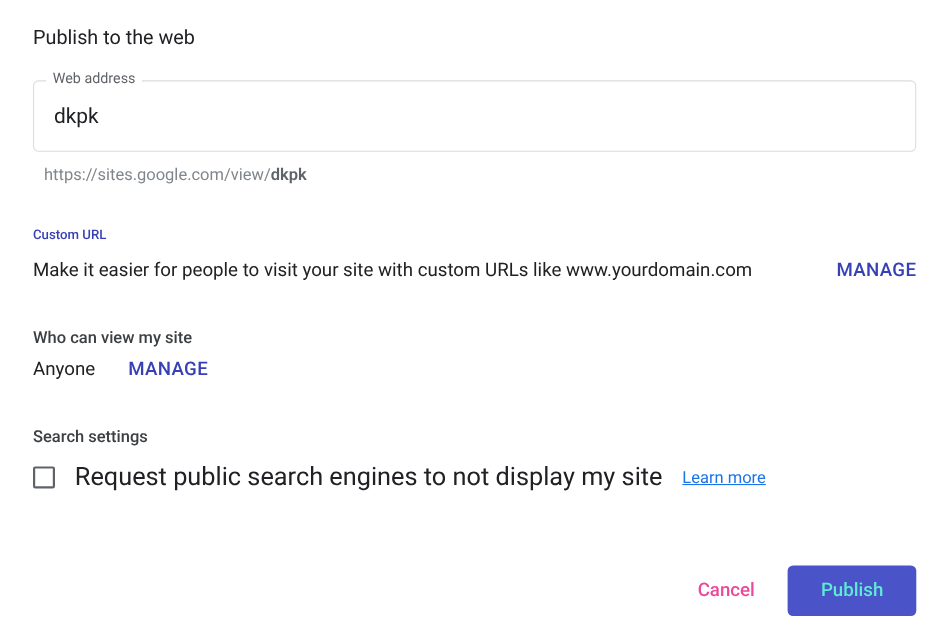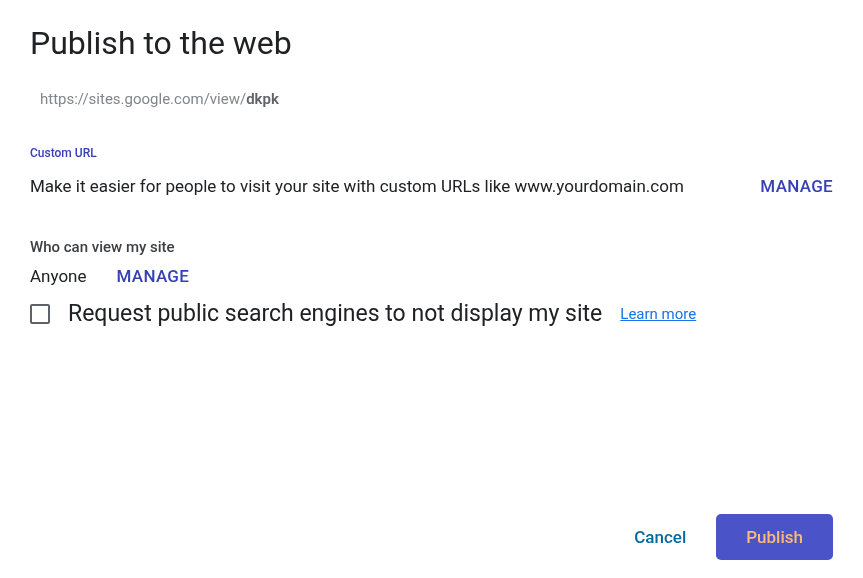--- a/index.html
+++ b/index.html
@@ -14,21 +14,21 @@
       height: 578px;
       position: relative;
     }
     .dialog {
       padding: 24px 30px 18px 30px;
       width: 100%;
       height: 100%;
       border-radius: 8px;
     }
     .dialog-title {
-      font-size: 32px;
+      font-size: 18px;
       font-weight: 400;
       color: #202124;
       margin-bottom: 28px;
     }
     .input-wrapper {
       position: relative;
       margin-bottom: 12px;
     }
     .input-label {
       position: absolute;
@@ -126,63 +126,68 @@
       position: absolute;
       bottom: 18px;
       right: 30px;
       display: flex;
       align-items: center;
       gap: 22px;
     }
     .btn-cancel {
       background: none;
       border: none;
-      color: #0369a1;
+      color: #ec4899;
       font-size: 17px;
       font-weight: 500;
       cursor: pointer;
       font-family: inherit;
       padding: 10px 8px;
     }
     .btn-publish {
       background: #4a54c8;
       border: none;
-      color: #fdba74;
+      color: #5eead4;
       font-size: 17px;
       font-weight: 500;
       padding: 13px 30px;
       border-radius: 5px;
       cursor: pointer;
       font-family: inherit;
     }
   </style>
 </head>
 <body>
 
 <div class="dialog">
   <h1 class="dialog-title">Publish to the web</h1>
 
+  <div class="input-wrapper">
+    <span class="input-label">Web address</span>
+    <input class="web-address-input" type="text" value="dkpk" style="">
+  </div>
 
   <div class="url-preview">
     <span>https://sites.google.com/view/</span><strong>dkpk</strong>
   </div>
 
   <span class="section-link">Custom URL</span>
 
   <div class="desc-row">
     <span class="desc-text">Make it easier for people to visit your site with custom URLs like www.yourdomain.com</span>
     <a class="manage-link">MANAGE</a>
   </div>
 
   <div class="section-heading">Who can view my site</div>
   <div class="viewer-row">
     <span>Anyone</span>
     <a class="manage-link">MANAGE</a>
   </div>
 
+  <div class="section-heading">Search settings</div>
   <div class="search-row">
     <div class="checkbox"></div>
     <span class="checkbox-label">Request public search engines to not display my site</span>
     <a class="learn-more">Learn more</a>
   </div>
 
   <div class="dialog-actions">
     <button class="btn-cancel">Cancel</button>
     <button class="btn-publish">Publish</button>
   </div>

